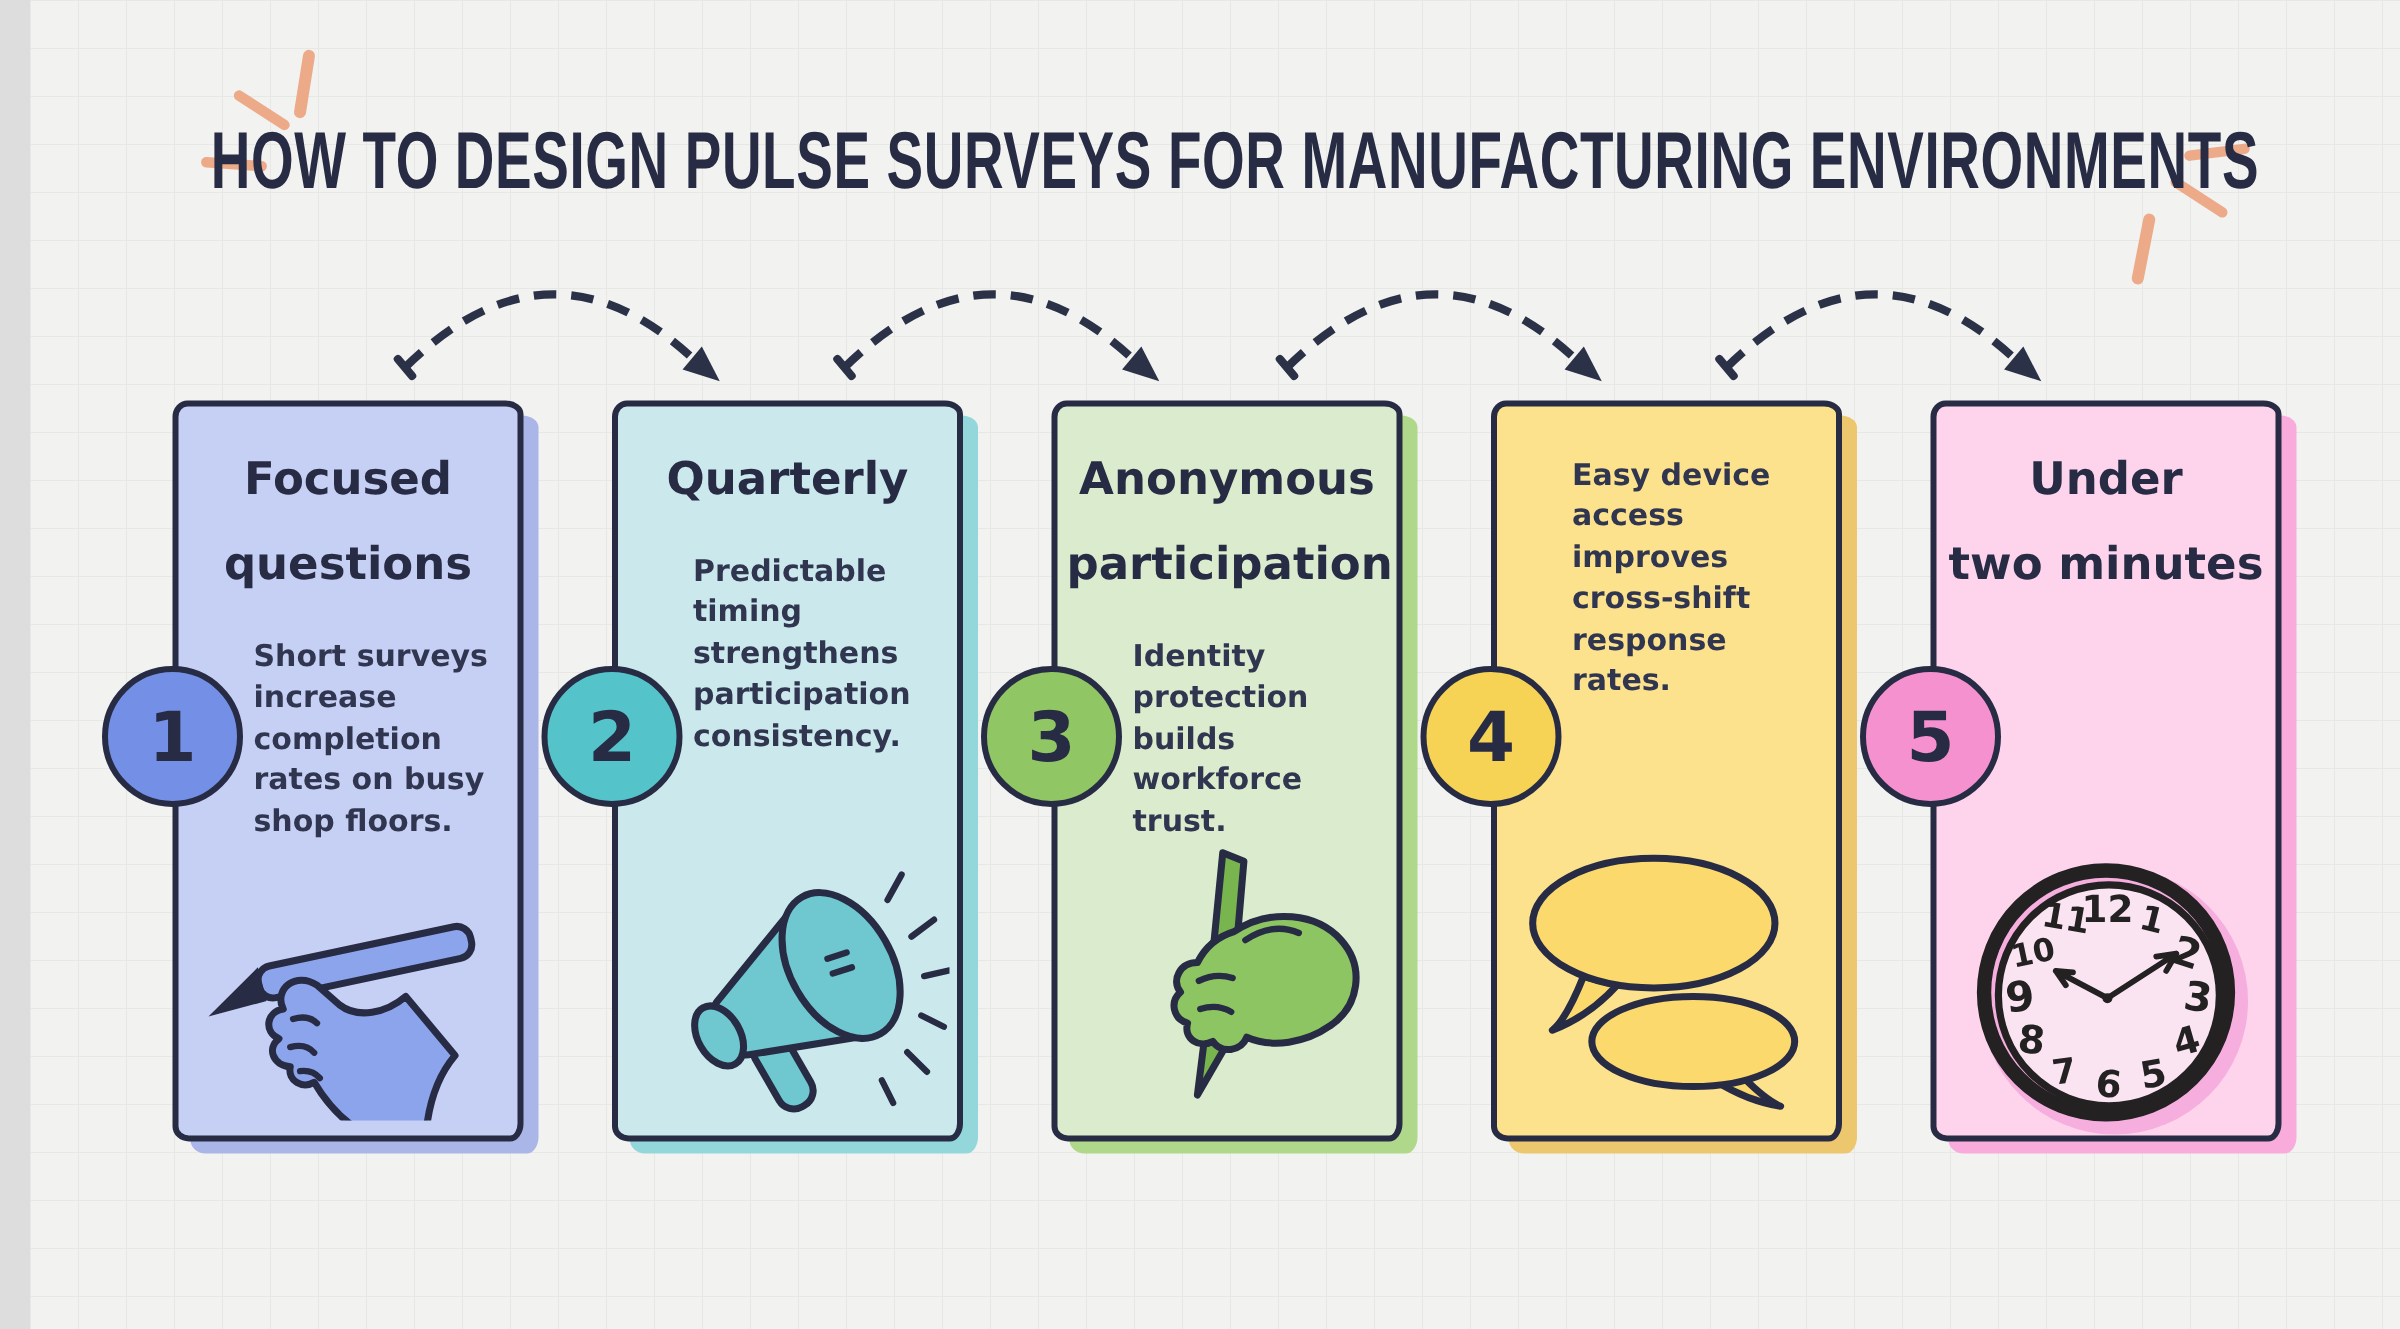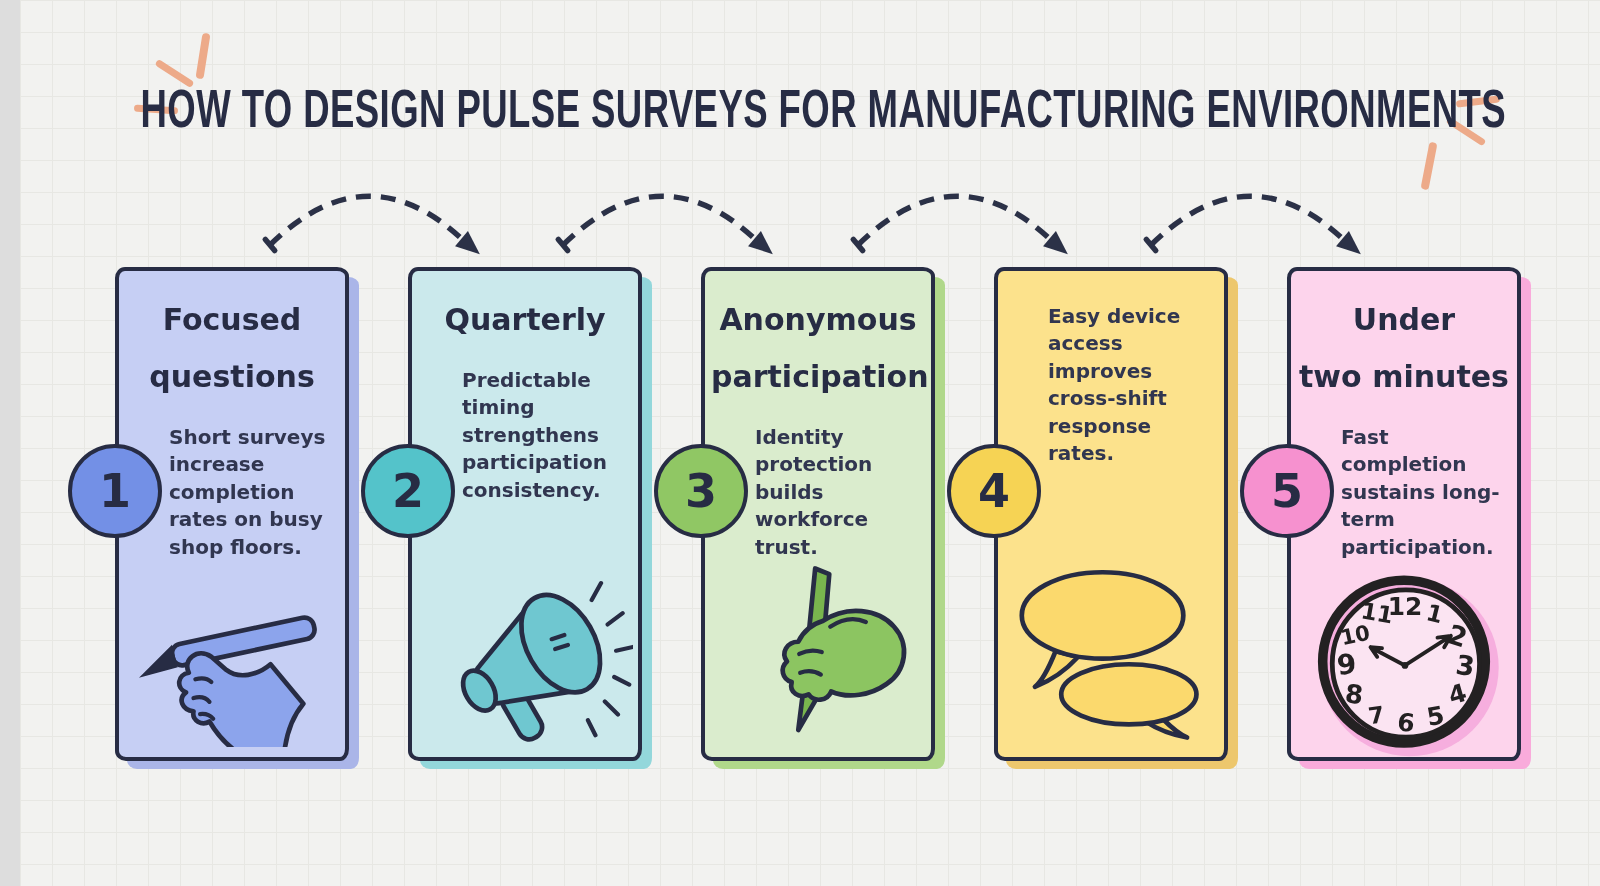--- a/index.html
+++ b/index.html
@@ -198,21 +198,20 @@
   </section>
 
   <section class="card" style="left: 1267px; --fill: #fdd4ec; --badge: #f691cf; --shadow: #f9abdb; --art: #f6aede; --art2: #fbe4f2;">
     <div class="badge">
         <span>5</span>
       </div>
     <h2>
       <span class="l1">Under</span>
       <span class="l2">two minutes</span>
     </h2>
-    <p class="body">Fast completion sustains long-term participation.</p>
     <div class="art" style="bottom:-2px;">
       <svg width="220" height="202" viewBox="0 0 230 205">
         <circle cx="121" cy="106" r="93" fill="var(--art)"></circle>
         <circle cx="115" cy="100" r="85" fill="none" stroke="#232122" stroke-width="10"></circle>
         <circle cx="117" cy="102" r="77" fill="var(--art2)" stroke="#232122" stroke-width="5"></circle>
         <g class="clock-num" text-anchor="middle" dominant-baseline="central">
           <text x="116" y="42" font-size="26">12</text>
           <text x="147" y="50" font-size="24" transform="rotate(14 147 50)">1</text>
           <text x="171" y="73" font-size="28" transform="rotate(18 171 73)">2</text>
           <text x="179" y="104" font-size="28" transform="rotate(8 179 104)">3</text>

